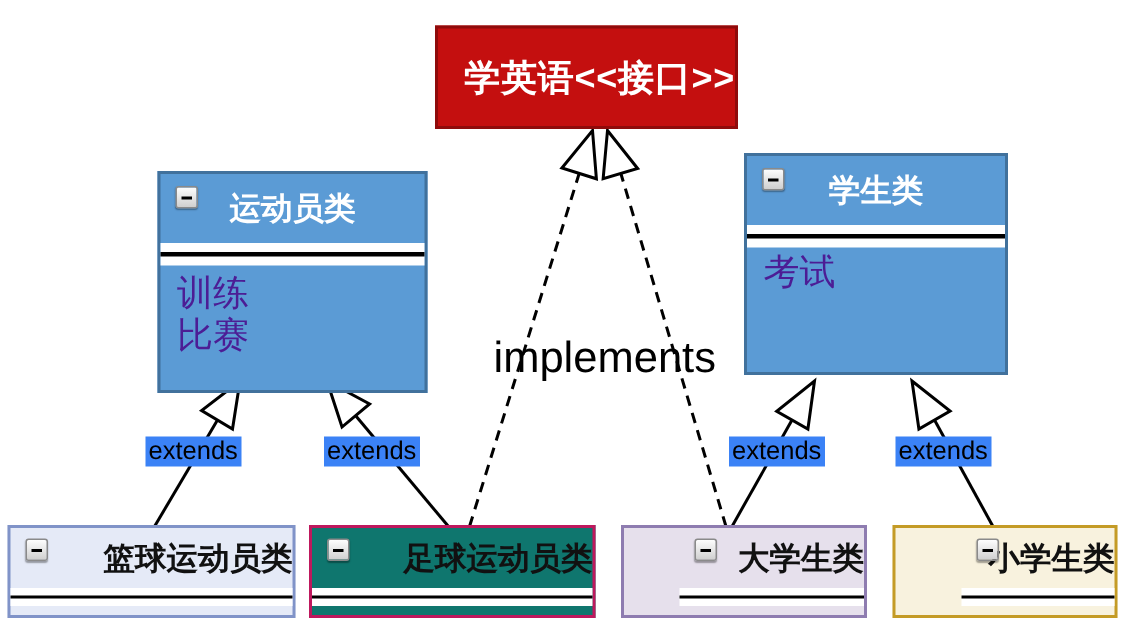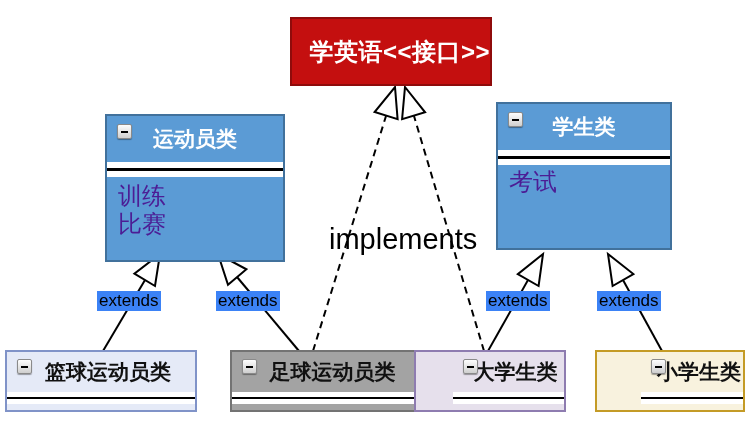--- a/index.html
+++ b/index.html
@@ -23,27 +23,27 @@
   .classbox { background:#5B9BD5; border:2px solid #41719C; }
   .cb-header { position:relative; height:46px; display:flex; align-items:center; justify-content:center; }
   .cb-title { color:#ffffff; font-weight:bold; font-size:21px; }
   .cb-sep { height:15px; background:#ffffff; display:flex; align-items:center; }
   .cb-sep-line { height:3px; width:100%; background:#000000; }
   .cb-body { padding:5px 11px 0 11px; }
   .cb-method { color:#4c1d95; font-size:24px; line-height:28px; }
 
   
   .subbox { top:350px; height:62px; }
-  .sb-header { position:relative; height:40px; display:flex; align-items:center; justify-content:center; }
+  .sb-header { position:relative; height:40px; display:flex; align-items:center; justify-content:flex-end; }
   .sb-title { font-weight:bold; font-size:21px; color:#111111; padding-left:14px; }
   .sb-sep { height:12px; background:#ffffff; display:flex; align-items:center; }
   .sb-sep-line { height:2.5px; width:100%; background:#000000; }
 
   .sub-basketball { background:#E5EAF7; border:2px solid #8093C8; }
-  .sub-football   { background:#a3a3a3; border:2px solid #737373;margin-left:24px; }
+  .sub-football   { background:#0f766e; border:2px solid #be185d; }
   .sub-college    { background:#E6E0EC; border:2px solid #8E7CB0; }
   .sub-primary    { background:#F8F2DE; border:2px solid #C49B26;padding-left:44px; }
 
   
   .minus-icon {
     position:absolute; left:10px; top:8px; width:13px; height:13px;
     background:linear-gradient(180deg,#fdfdfd 0%, #e9e9e9 45%, #cfcfcf 100%);
     border:1px solid #8a8a8a; border-radius:2px;
     box-shadow:0 1px 1px rgba(0,0,0,0.35);
     display:flex; align-items:center; justify-content:center;
@@ -131,21 +131,21 @@
       <span class="minus-icon">
         <span class="minus-bar"></span>
       </span>
       <span class="sb-title">足球运动员类</span>
     </div>
     <div class="sb-sep">
       <div class="sb-sep-line"></div>
     </div>
   </div>
 
-  <div class="box subbox sub-college" style="left:414px; width:152px;padding-left:37px;">
+  <div class="box subbox sub-college" style="left:414px; width:164px;padding-left:37px;">
     <div class="sb-header">
       <span class="minus-icon">
         <span class="minus-bar"></span>
       </span>
       <span class="sb-title">大学生类</span>
     </div>
     <div class="sb-sep">
       <div class="sb-sep-line"></div>
     </div>
   </div>

